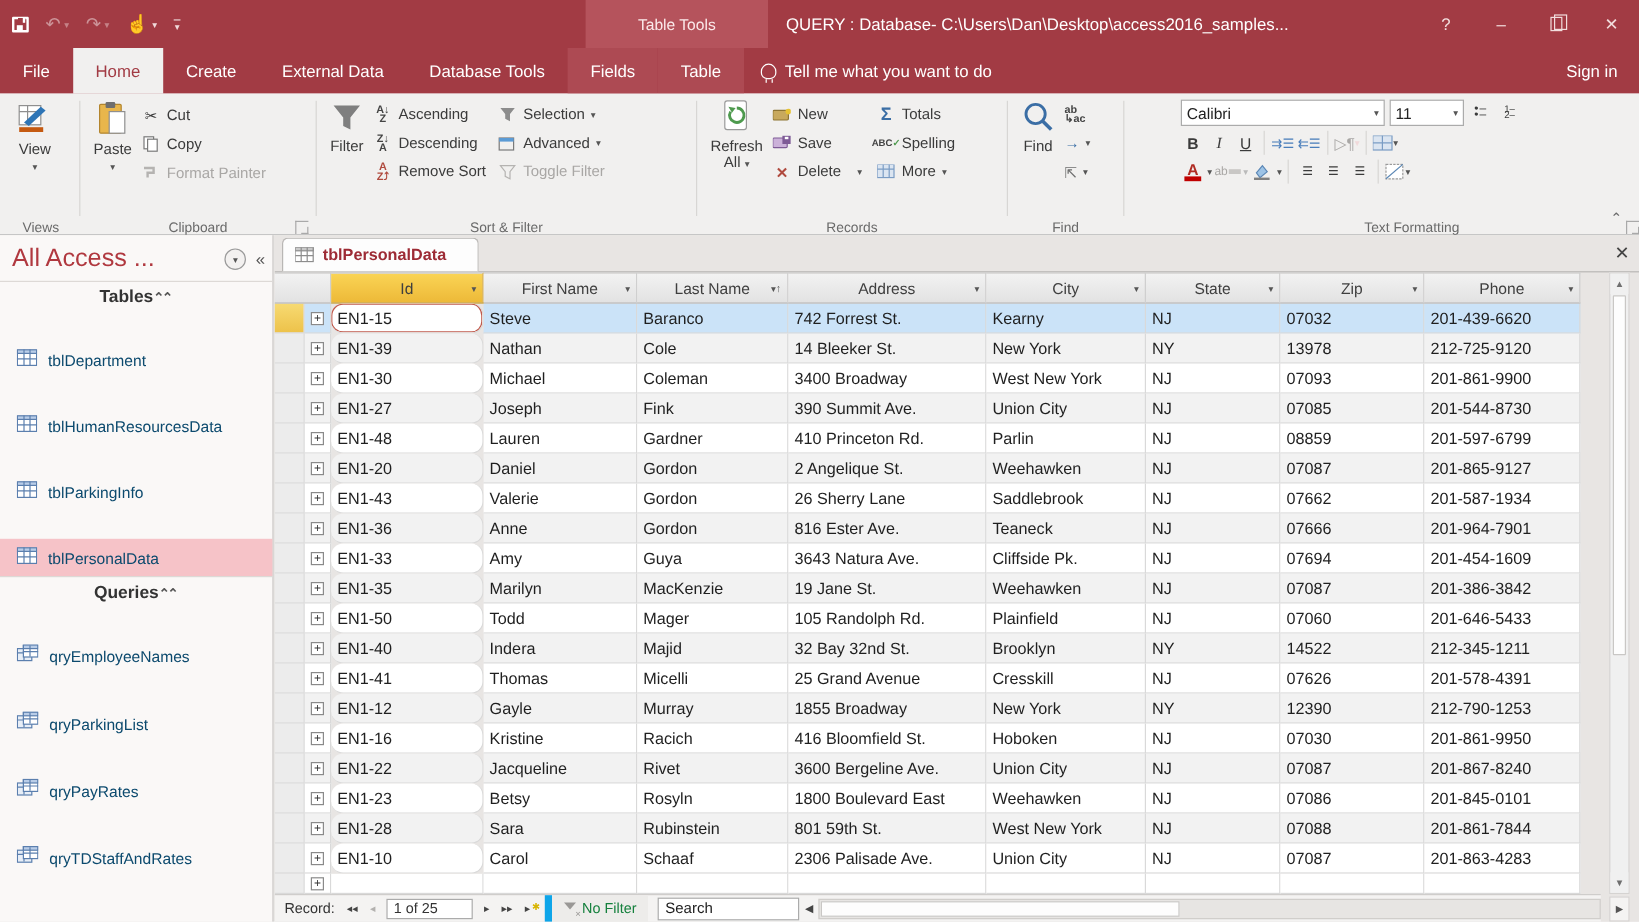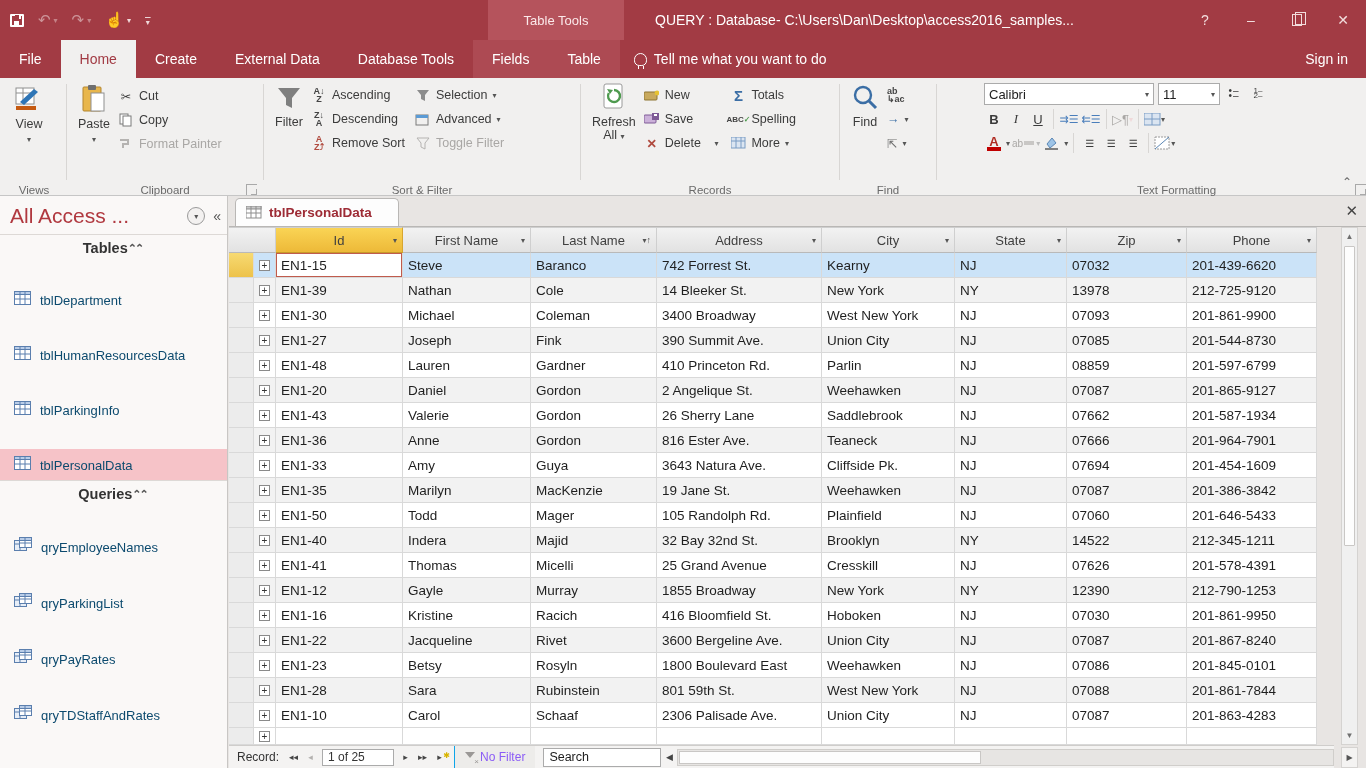--- a/index.html
+++ b/index.html
@@ -8,21 +8,21 @@
 
   
   .titlebar { position:absolute; left:0; top:0; width:1366px; height:40px; background:#a23b44; color:#fff; }
   .qat { position:absolute; left:10px; top:0; height:40px; display:flex; align-items:center; gap:14px; }
   .qat .qbtn { display:flex; align-items:center; gap:3px; color:#fff; font-size:15px; cursor:default; }
   .qat .dim { opacity:.45; }
   .caret { font-size:8px; color:#f0d9da; }
   .save-glyph { width:14px; height:13px; border:2px solid #fff; border-radius:1px; position:relative; display:inline-block; }
   .save-glyph:before { content:""; position:absolute; left:3px; top:-1px; width:4px; height:4px; background:#a23b44; border-right:2px solid #fff;}
   .save-glyph:after { content:""; position:absolute; left:2px; bottom:0; width:5px; height:4px; background:#fff; }
-  .ctx-tools { position:absolute; left:488px; top:0; width:136px; height:40px; background:#b5535c; display:flex; align-items:center; justify-content:center; font-size:13px; color:#fbe9ea; }
+  .ctx-tools { position:absolute; left:488px; top:0; width:152px; height:40px; background:#b5535c; display:flex; align-items:center; justify-content:center; font-size:13px; color:#fbe9ea; }
   .win-title { position:absolute; left:655px; top:0; height:40px; display:flex; align-items:center; font-size:14px; color:#fff; white-space:nowrap; }
   .win-ctrls { position:absolute; right:0; top:0; height:40px; display:flex; }
   .win-ctrls .wbtn { width:46px; height:40px; display:flex; align-items:center; justify-content:center; font-size:14px; color:#f2dddd; }
   .restore-glyph { width:10px; height:12px; border:1px solid #f2dddd; position:relative; }
   .restore-glyph:before { content:""; position:absolute; left:2px; top:-3px; width:9px; height:11px; border:1px solid #f2dddd; }
 
   
   .menubar { position:absolute; left:0; top:40px; width:1366px; height:38px; background:#a23b44; display:flex; align-items:stretch; color:#fff; font-size:14px; }
   .mtab { padding:0 19px; display:flex; align-items:center; cursor:default; }
   .mtab.active { background:#f1f0ef; color:#a23b44; }
@@ -78,39 +78,39 @@
   .hcell .hdrop { position:absolute; right:5px; font-size:8px; color:#555; }
   .hcell.selcol { background:linear-gradient(#fad455,#edb938); border-right:1px solid #d8a62f; border-bottom:1px solid #c69a29; }
   .drow { height:25px; }
   .dcell { border-right:1px solid #d9d9d9; border-bottom:1px solid #d9d9d9; display:flex; align-items:center; padding:0 5px; font-size:13.5px; color:#1f1f1f; white-space:nowrap; overflow:hidden; background:#fff; }
   .drow.alt .dcell { background:#f2f2f2; }
   .drow.current .dcell { background:#cbe3f8; }
   .selcell { justify-content:center; padding:0; background:#ececec !important; }
   .drow.current .selcell { background:linear-gradient(#f6d96f,#eec win) !important; background:linear-gradient(#f7da72,#edc24a) !important; }
   .expcell { justify-content:center; padding:0; }
   .plusbox { width:11px; height:11px; border:1px solid #8a8a8a; background:#fff; display:flex; align-items:center; justify-content:center; font-size:10px; line-height:9px; color:#333; }
-  .idcell { position:relative; }
+  .idcell { position:relative;border-radius:10px; }
   .drow.current .idcell { background:#fff !important; box-shadow:inset 0 0 0 1px #c05b4d; }
   .partialrow { height:17px; overflow:hidden; }
 
   
   .vscroll { position:absolute; right:8px; top:31px; width:17px; height:518px; background:#f0f0f0; border:1px solid #d5d3d1; display:flex; flex-direction:column; }
   .varrow { height:17px; display:flex; align-items:center; justify-content:center; font-size:8px; color:#6f6f6f; background:#f0f0f0; }
   .vthumb { margin:1px 2px; height:300px; background:#fdfdfd; border:1px solid #c9c7c5; border-radius:1px; }
   .corner-arrow { position:absolute; right:8px; bottom:0; width:17px; height:21px; background:#f4f3f2; border:1px solid #d5d3d1; display:flex; align-items:center; justify-content:center; font-size:8px; color:#555; }
 
   
   .recbar { position:absolute; left:0; bottom:0; width:1105px; height:23px; background:#f4f3f2; border-top:1px solid #cfcdcb; display:flex; align-items:center; font-size:12px; color:#333;margin-top:44px; }
   .recbar .rlabel { padding:0 6px 0 8px; }
   .navbtn { width:17px; text-align:center; font-size:9px; color:#444; }
   .navbtn.dim { color:#b3b1af; }
   .countbox { width:72px; height:17px; background:#fff; border:1px solid #ababab; display:flex; align-items:center; padding-left:5px; margin:0 3px; font-size:12px; }
   .newrec { position:relative; }
   .newrec .star { position:absolute; right:-2px; top:-1px; color:#d8b400; font-size:8px; }
-  .nofilter { display:flex; align-items:center; gap:4px; color:#8b5cf6; padding:0 10px; border-left:1px solid #0ea5e9; margin-left:6px; height:100%; background:#edecea; }
+  .nofilter { display:flex; align-items:center; gap:4px; color:#15803d; padding:0 10px; border-left:6px solid #0ea5e9; margin-left:6px; height:100%; background:#edecea; }
   .funnel-sm { width:11px; height:10px; position:relative; }
   .funnel-sm:before { content:""; position:absolute; left:0; top:0; border-left:5.5px solid transparent; border-right:5.5px solid transparent; border-top:6px solid #9a9896; }
   .funnel-sm:after { content:"×"; position:absolute; right:-3px; bottom:-4px; font-size:8px; color:#9a9896; }
   .searchbox { width:118px; height:19px; background:#fff; border:1px solid #ababab; margin-left:8px; display:flex; align-items:center; padding-left:5px; font-size:12.5px; color:#1c1c1c; }
   .hscroll { flex:1; height:100%; display:flex; align-items:center; }
   .hs-arrow { width:16px; text-align:center; font-size:9px; color:#444; }
   .hs-track { flex:1; height:17px; background:#e7e5e3; border:1px solid #d0cecb; position:relative; }
   .hs-thumb { position:absolute; left:1px; top:1px; bottom:1px; width:46%; background:#fdfdfd; border:1px solid #c9c7c5; }
   .az { font-size:9px; line-height:8px; font-weight:bold; color:#444; text-align:center; }
   .sigma { font-size:15px; color:#3b6ea5; font-weight:bold; }

